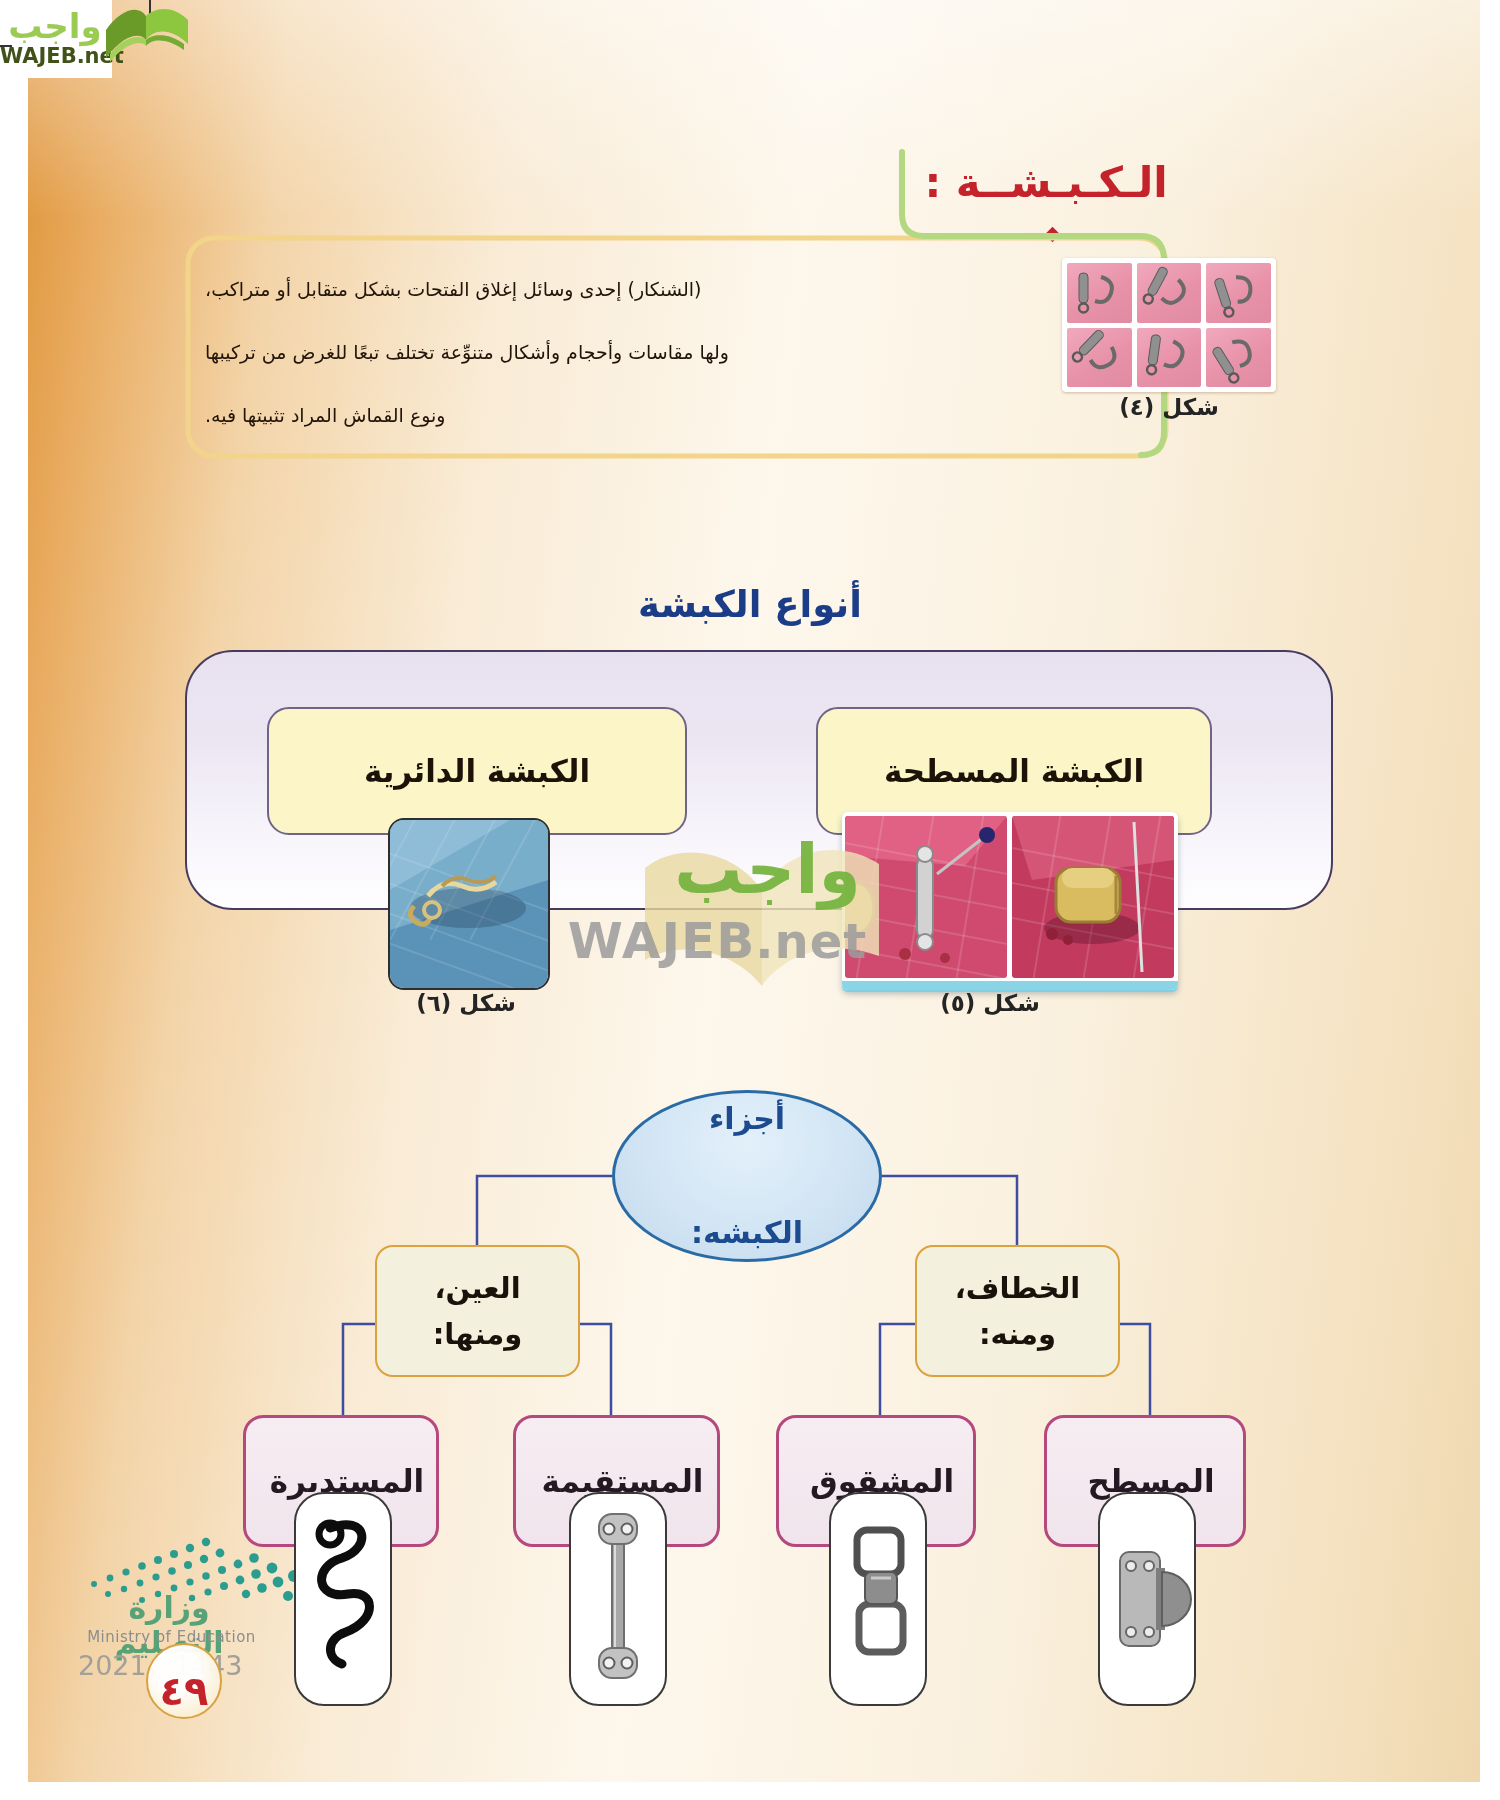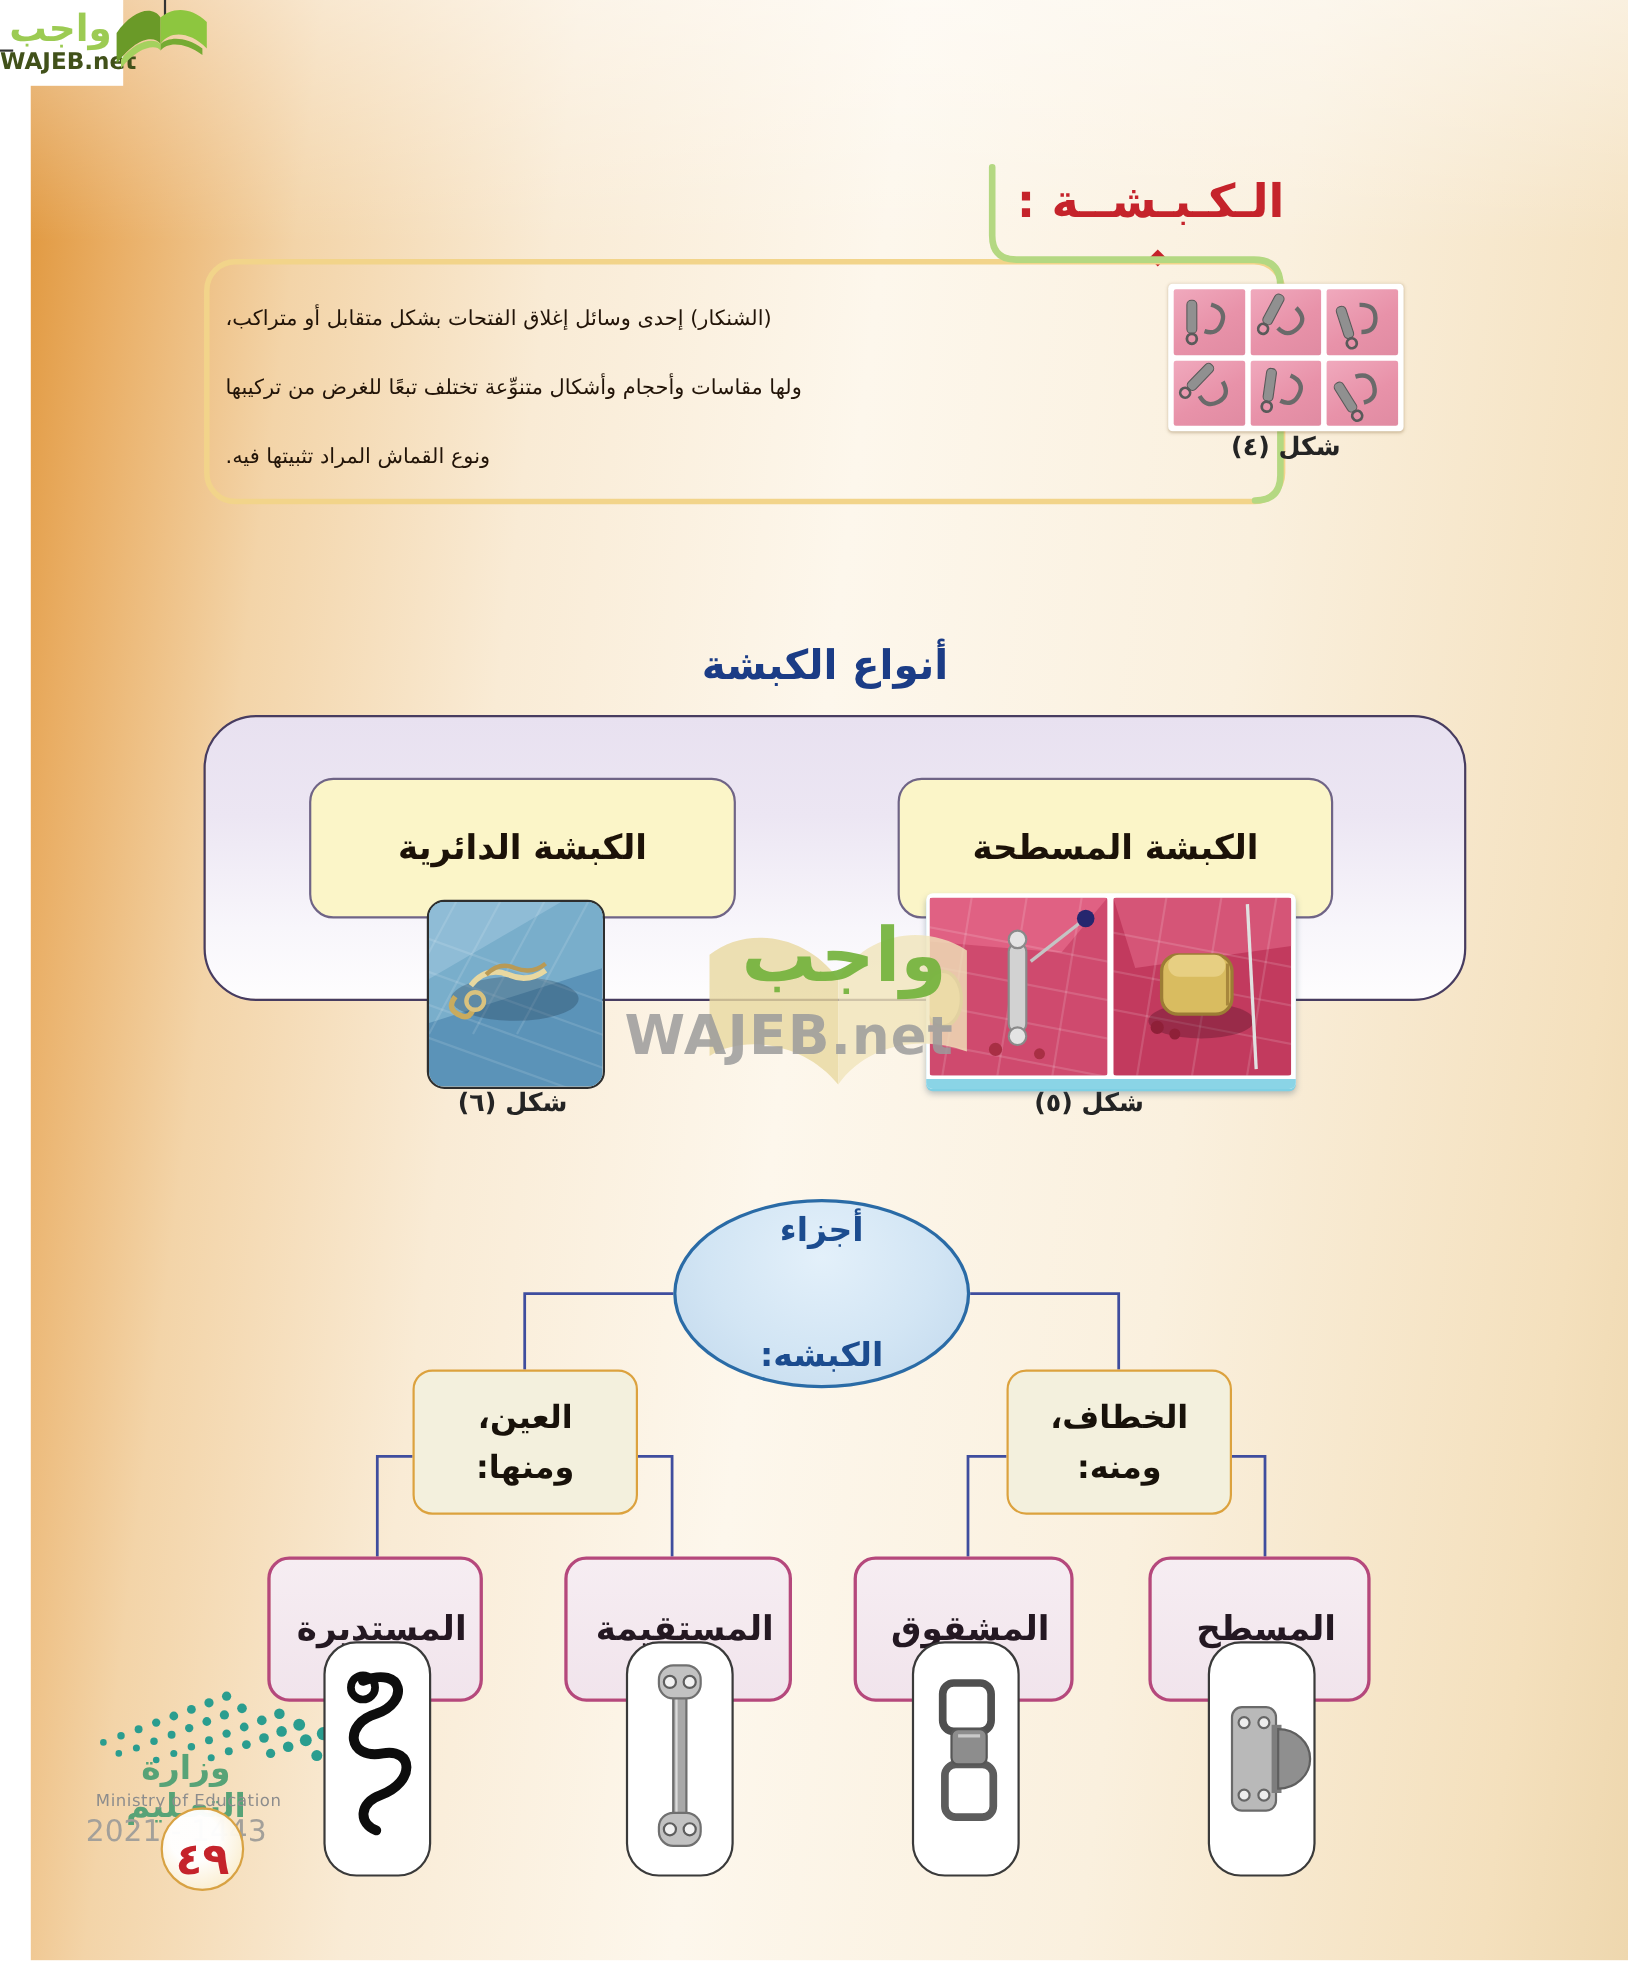--- a/index.html
+++ b/index.html
@@ -166,21 +166,21 @@
       </div>
   </div>
   <div class="abs caption ar" style="left:1062px;top:394px;width:214px">شكل (٤)</div>
 
   <div class="abs types-heading ar">أنواع الكبشة</div>
 
   <div class="abs container"></div>
   <div class="abs ybox ctr ar" style="left:816px;top:707px;width:396px">
     <span>الكبشة المسطحة</span>
   </div>
-  <div class="abs ybox ctr ar" style="left:281px;top:707px;width:388px">
+  <div class="abs ybox ctr ar" style="left:267px;top:707px;width:420px">
     <span>الكبشة الدائرية</span>
   </div>
 
   <div class="abs photo" style="left:388px;top:818px;width:158px;height:168px">
     <svg width="158" height="168" viewBox="0 0 158 168">
       <rect width="158" height="168" fill="#5b93b8"></rect>
       <path d="M0,0 L158,0 L158,60 L0,110 Z" fill="#79aecb"></path>
       <path d="M0,0 L120,0 L0,70 Z" fill="#8fbcd6"></path>
       <g stroke="rgba(255,255,255,.12)" stroke-width="2">
         <path d="M-10,30 L170,95"></path>

